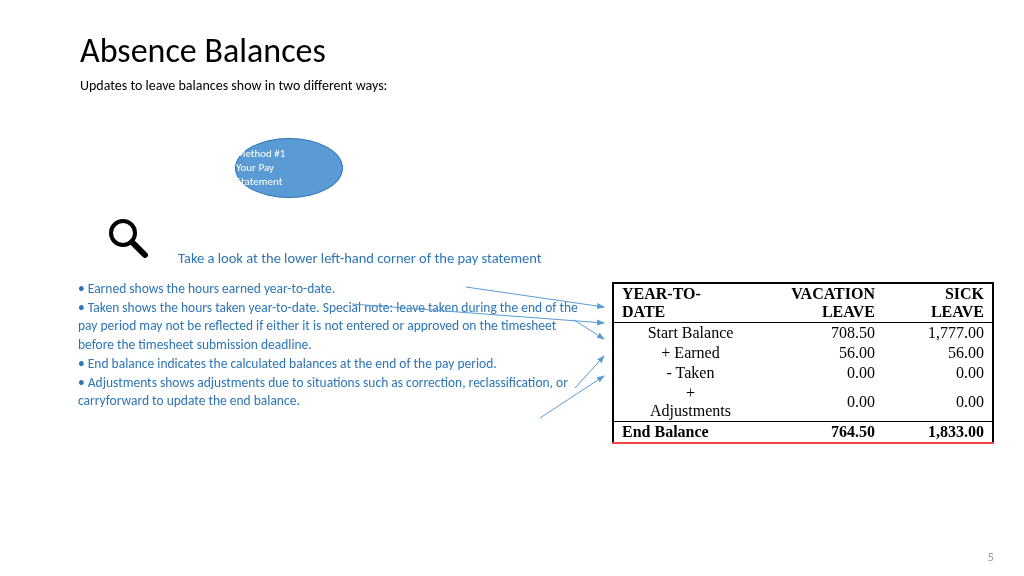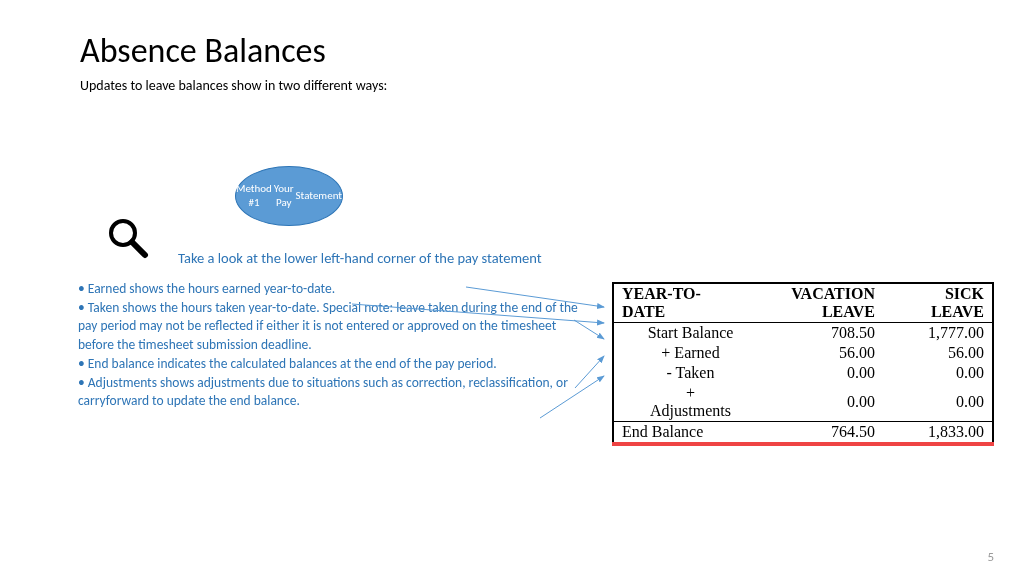--- a/index.html
+++ b/index.html
@@ -1,26 +1,26 @@
 <!DOCTYPE html>
 <html><head>
 <meta charset="utf-8">
 <style>
   * { box-sizing: border-box; margin: 0; padding: 0; }
   html, body { width: 1024px; height: 576px; font-family: Calibri, "Segoe UI", Arial, sans-serif; background: #fff; color: #000; position: relative; overflow: hidden; }
   .slide { position: relative; width: 1024px; height: 576px; padding: 30px 70px 0 80px; }
   .title { font-size: 34px; font-weight: 400; margin-bottom: 6px; }
   .subtitle { font-size: 14px; font-weight: 400; margin-bottom: 20px; }
   .method-oval {
-    position: absolute; left: 235px; top: 166px;
+    position: absolute; left: 235px; top: 138px;
     width: 108px; height: 60px;
     background: #5b9bd5; border: 1.5px solid #2e75b6;
     border-radius: 50%;
     color: #fff; font-size: 11px; text-align: center;
-    display: flex; flex-direction: row; justify-content: center; align-items: center;
+    display: flex; flex-direction: column; justify-content: center; align-items: flex-start;
     line-height: 1.25;
   }
   .magnifier { position: absolute; left: 105px; top: 215px; }
   .instruction {
     position: absolute; left: 178px; top: 249px;
     color: #2e75b6; font-size: 14.5px;
   }
   .bullets {
     position: absolute; left: 78px; top: 280px; width: 505px;
     color: #2e75b6; font-size: 13.5px; line-height: 1.35;
@@ -29,21 +29,21 @@
   .ytd-table {
     position: absolute; right: 30px; top: 282px;
     border-collapse: collapse; font-family: "Times New Roman", Times, serif;
     font-size: 16px; background: #fff;
   }
   .ytd-table th, .ytd-table td { padding: 1px 8px; }
   .ytd-table thead th { font-weight: bold; text-align: left; border-top: 2px solid #000; border-bottom: 1px solid #000; }
   .ytd-table thead th.num { text-align: right; }
   .ytd-table tbody td.label { text-align: center; padding-left: 32px; }
   .ytd-table tbody td.num { text-align: right; }
-  .ytd-table tfoot td { font-weight: normal; border-top: 1px solid #000; border-bottom: 4px solid #ef4444; }
+  .ytd-table tfoot td { font-weight: bold; border-top: 1px solid #000; border-bottom: 2px solid #ef4444; }
   .ytd-table tfoot td.num { text-align: right; }
   .ytd-table { border-left: 2px solid #000; border-right: 2px solid #000; }
   .arrows { position: absolute; left: 0; top: 0; pointer-events: none; }
   .page-num { position: absolute; right: 30px; bottom: 12px; color: #9b9b9b; font-size: 13px; }
 </style>
 </head>
 <body>
 
 <div class="slide">
 

